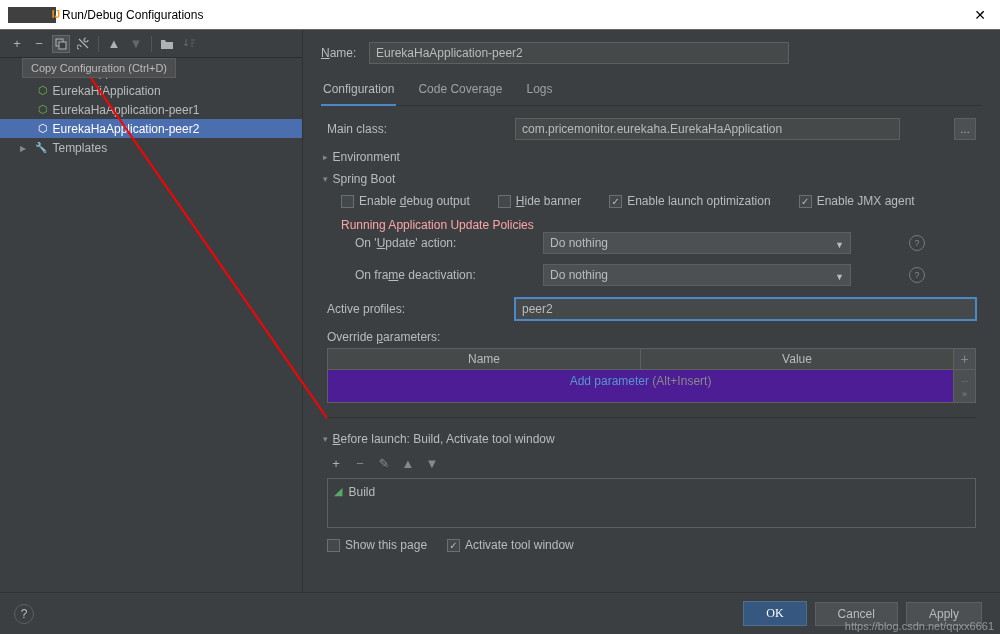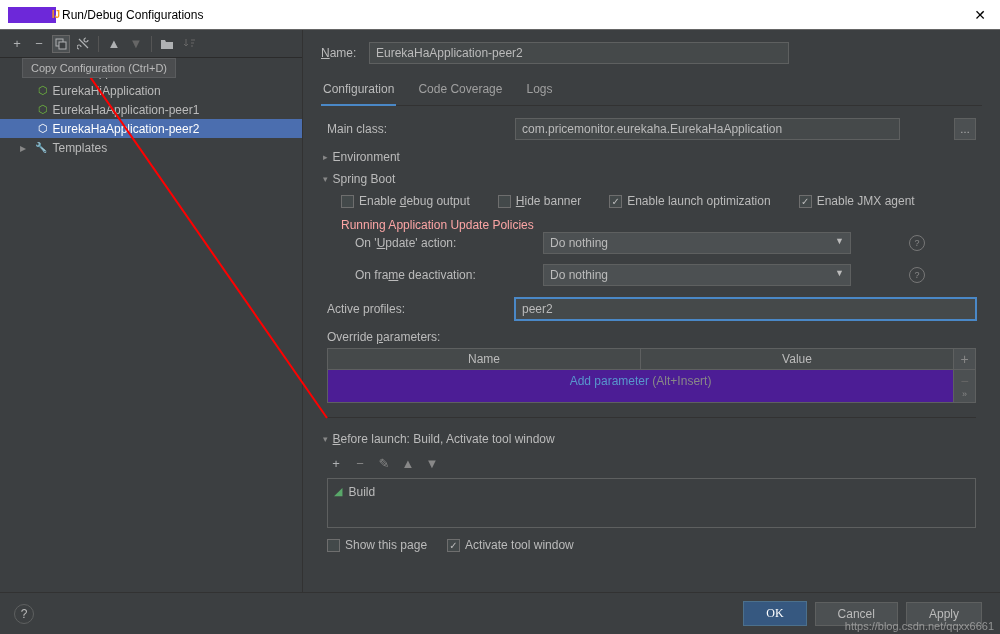--- a/index.html
+++ b/index.html
@@ -1,18 +1,18 @@
 <!DOCTYPE html>
 <html><head>
   <meta charset="utf-8">
   <style>
     * { box-sizing: border-box; margin: 0; padding: 0; }
     body { font-family: "Segoe UI", Arial, sans-serif; font-size: 12px; background: #3c3f41; color: #bbbbbb; width: 1000px; height: 634px; overflow: hidden; }
     .titlebar { height: 30px; background: #ffffff; display: flex; align-items: center; padding: 0 8px; border-bottom: 1px solid #666; }
-    .titlebar-icon { width: 16px; height: 16px; background: #6d28d9; color: #f8981d; display: flex; align-items: center; justify-content: center; font-size: 10px; font-weight: bold; margin-right: 6px; padding-left: 48px; }
+    .titlebar-icon { width: 16px; height: 16px; background: #404040; color: #f8981d; display: flex; align-items: center; justify-content: center; font-size: 10px; font-weight: bold; margin-right: 6px; padding-left: 48px; }
     .titlebar-title { color: #000; font-size: 12px; flex: 1; }
     .titlebar-close { font-size: 14px; color: #000; padding: 0 6px; cursor: pointer; }
     .content { display: flex; height: 562px; background: #3c3f41; }
     .left-panel { width: 303px; border-right: 1px solid #323232; display: flex; flex-direction: column; }
     .toolbar { height: 28px; display: flex; align-items: center; padding: 4px 8px; gap: 4px; border-bottom: 1px solid #2b2b2b; position: relative; }
     .toolbar-btn { width: 18px; height: 18px; display: flex; align-items: center; justify-content: center; color: #afb1b3; cursor: pointer; font-size: 13px; }
     .toolbar-sep { width: 1px; height: 16px; background: #555; margin: 0 2px; }
     .tooltip { position: absolute; top: 28px; left: 22px; background: #4b4d4f; border: 1px solid #5a5c5e; padding: 3px 8px; color: #bbbbbb; font-size: 11px; z-index: 10; white-space: nowrap; }
     .tree { flex: 1; padding: 4px 0; font-size: 12px; overflow: hidden; }
     .tree-item { height: 19px; display: flex; align-items: center; padding-left: 38px; color: #bbbbbb; gap: 5px; cursor: pointer; }
@@ -36,21 +36,21 @@
     .form-row { display: flex; align-items: center; margin-bottom: 10px; gap: 48px; }
     .form-label { width: 140px; color: #bbbbbb; }
     .text-input { flex: 1; background: #45494a; border: 1px solid #5e6060; padding: 3px 6px; color: #bbbbbb; font-size: 12px; }
     .text-input.focus { border: 1px solid #4a88c7; outline: 1px solid #4a88c7; }
     .browse-btn { width: 22px; height: 22px; background: #4c5052; border: 1px solid #5e6060; margin-left: 6px; color: #bbbbbb; display: flex; align-items: center; justify-content: center; cursor: pointer; font-size: 10px; }
     .section-header { display: flex; align-items: center; gap: 5px; margin: 8px 0 8px -4px; color: #bbbbbb; cursor: pointer; }
     .section-header .arrow { font-size: 9px; color: #888; }
     .indented { padding-left: 14px; }
     .check-row { display: flex; gap: 28px; margin-bottom: 10px; }
     .policies-label { color: #fca5a5; }
-    .select { flex: 1; max-width: 308px; background: #4c5052; border: 1px solid #5e6060; padding: 3px 6px; color: #bbbbbb; display: flex; justify-content: space-between; align-items: flex-start; cursor: pointer; }
+    .select { flex: 1; max-width: 308px; background: #4c5052; border: 1px solid #5e6060; padding: 3px 6px; color: #bbbbbb; display: flex; justify-content: space-between; align-items: flex-end; cursor: pointer; }
     .help-icon { width: 16px; height: 16px; border: 1px solid #777; border-radius: 50%; margin-left: 10px; display: flex; align-items: center; justify-content: center; font-size: 9px; color: #888; }
     .params-table { border: 1px solid #5e6060; background: #4c1d95; }
     .params-header { display: flex; background: #45494a; border-bottom: 1px solid #5e6060; }
     .params-col { flex: 1; text-align: center; padding: 3px; color: #bbbbbb; border-right: 1px solid #5e6060; }
     .params-side { width: 22px; background: #4c5052; border-left: 1px solid #5e6060; display: flex; flex-direction: column; align-items: center; justify-content: flex-start; color: #888; font-size: 14px; padding-top: 2px; }
     .params-body { display: flex; }
     .params-empty { flex: 1; text-align: center; padding: 4px; }
     .add-param-link { color: #5896cd; cursor: pointer; }
     .hotkey { color: #888; }
     .hr { border: 0; border-top: 1px solid #323232; margin: 14px 0; }

